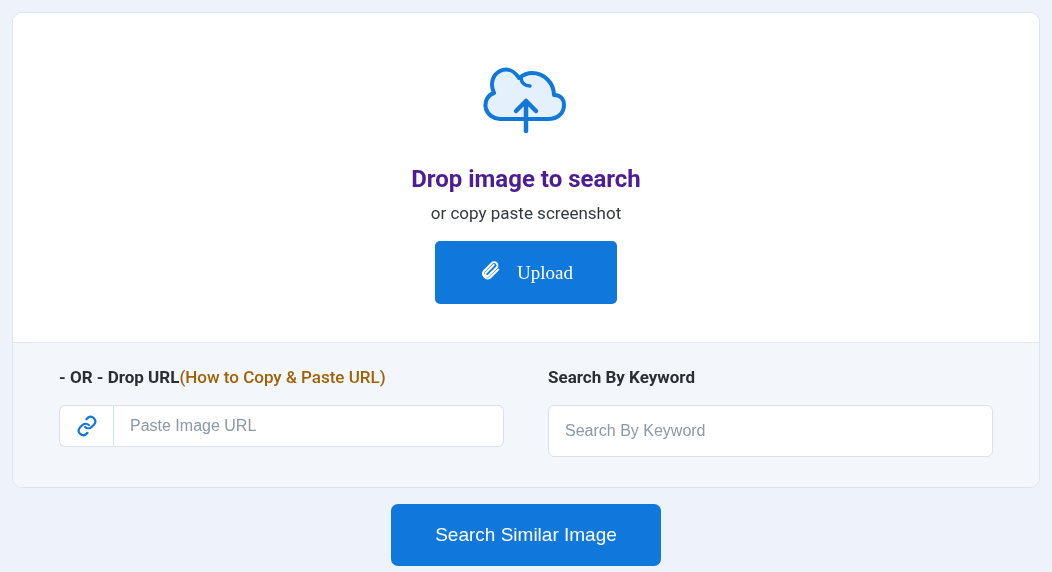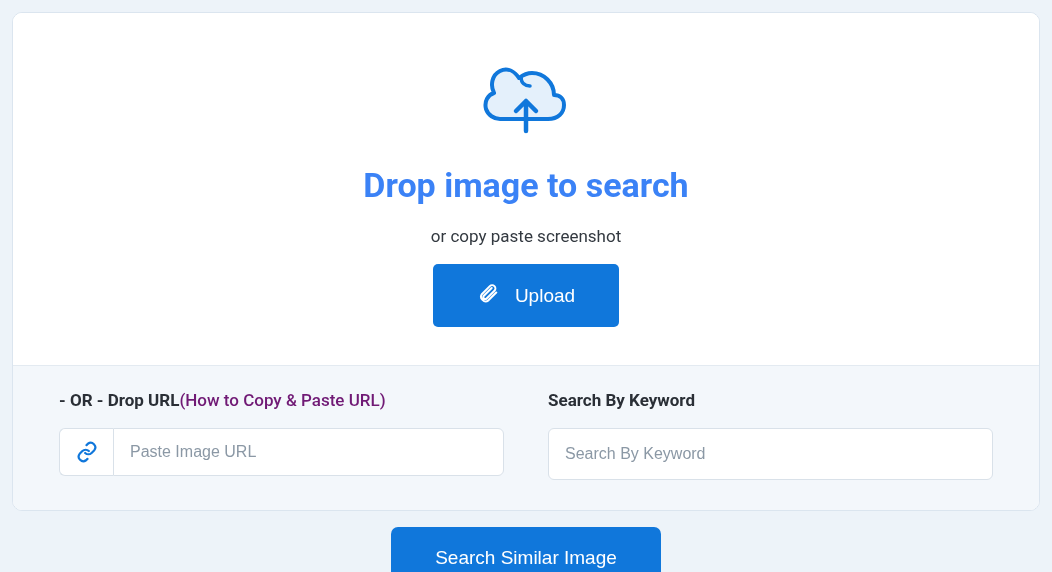--- a/index.html
+++ b/index.html
@@ -28,44 +28,45 @@
       padding: 46px 20px 38px;
       text-align: center;
     }
     
     .cloud-icon {
       display: inline-block;
       margin-bottom: 22px;
     }
     
     .main-heading {
-      font-size: 34px;
+      font-size: 24px;
       font-weight: 700;
-      color: #3b82f6;
-      margin-bottom: 21px;
+      color: #4c1d95;
+      margin-bottom: 10px;
     }
     
     .sub-text {
       font-size: 17px;
       color: #333940;
       margin-bottom: 18px;
     }
     
     .upload-btn {
       display: inline-flex;
       align-items: center;
       gap: 16px;
       background: #1077db;
       color: #ffffff;
       border: none;
       border-radius: 5px;
       padding: 18px 44px;
       font-size: 19px;
       font-weight: 500;
       cursor: pointer;
+      font-family: Liberation Serif, serif;
     }
     
     .lower-section {
       background: #f3f7fb;
       border-top: 1px solid #e3eaf1;
       padding: 24px 46px 30px;
       display: flex;
       gap: 44px;
     }
     
@@ -74,28 +75,28 @@
     }
     
     .label-row {
       font-size: 17px;
       font-weight: 700;
       color: #2a2f36;
       margin-bottom: 18px;
     }
     
     .help-link {
-      color: #701a75;
+      color: #a16207;
       font-weight: 500;
       cursor: pointer;
     }
     
     .input-group {
       display: flex;
-      height: 48px;
+      height: 42px;
     }
     
     .link-icon-box {
       width: 54px;
       border: 1px solid #d9e1e9;
       border-right: none;
       border-radius: 6px 0 0 6px;
       display: flex;
       align-items: center;
       justify-content: center;

